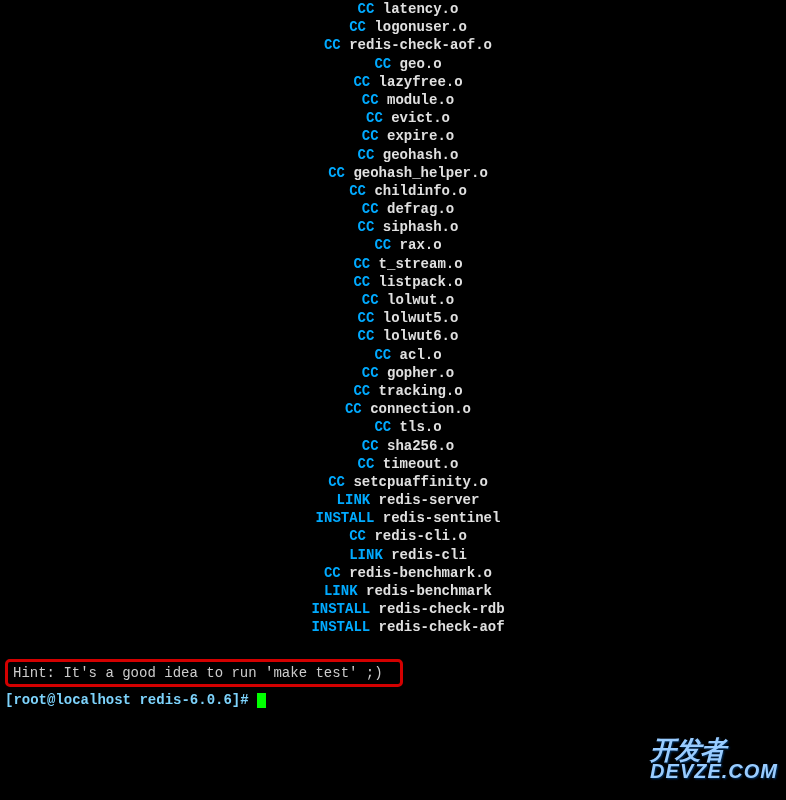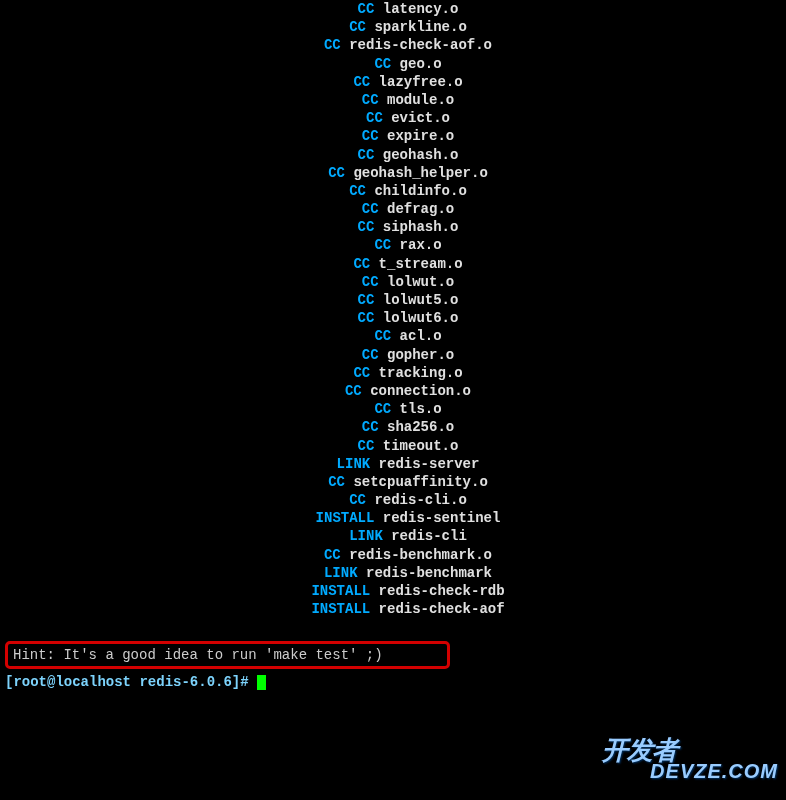--- a/index.html
+++ b/index.html
@@ -41,21 +41,21 @@
     .entry {
       padding-left: 30px;
       text-align: center;
     }
     .hint-box {
       border: 3px solid #d30000;
       border-radius: 5px;
       padding: 2px 5px;
       margin-top: 4px;
       margin-bottom: 4px;
-      width: 445px;
+      width: 398px;
     }
     .hint-text {
       color: #cccccc;
       font-weight: normal;
     }
     .make-line {
       color: #cccccc;
       font-weight: normal;
     }
     .prompt-line {
@@ -78,57 +78,57 @@
       font-weight: bold;
       font-style: italic;
       color: #99ccff;
       text-shadow: 1px 1px 2px #003366;
       line-height: 0.9;
       letter-spacing: -1px;
     }
     .watermark .sub {
       font-size: 20px;
       letter-spacing: 1px;
-      margin-left: 48px;
     }
   </style>
 </head>
 <body>
 
 <div class="terminal">
   <div id="compile-output">
       <div class="line entry"><span class="cc">CC</span> <span class="target">latency.o</span></div>
-      <div class="line entry"><span class="cc">CC</span> <span class="target">sparkline.o</span></div>
+      <div class="line entry"><span class="cc">CC</span> <span class="target">logonuser.o</span></div>
       <div class="line entry"><span class="cc">CC</span> <span class="target">redis-check-aof.o</span></div>
       <div class="line entry"><span class="cc">CC</span> <span class="target">geo.o</span></div>
       <div class="line entry"><span class="cc">CC</span> <span class="target">lazyfree.o</span></div>
       <div class="line entry"><span class="cc">CC</span> <span class="target">module.o</span></div>
       <div class="line entry"><span class="cc">CC</span> <span class="target">evict.o</span></div>
       <div class="line entry"><span class="cc">CC</span> <span class="target">expire.o</span></div>
       <div class="line entry"><span class="cc">CC</span> <span class="target">geohash.o</span></div>
       <div class="line entry"><span class="cc">CC</span> <span class="target">geohash_helper.o</span></div>
       <div class="line entry"><span class="cc">CC</span> <span class="target">childinfo.o</span></div>
       <div class="line entry"><span class="cc">CC</span> <span class="target">defrag.o</span></div>
       <div class="line entry"><span class="cc">CC</span> <span class="target">siphash.o</span></div>
       <div class="line entry"><span class="cc">CC</span> <span class="target">rax.o</span></div>
       <div class="line entry"><span class="cc">CC</span> <span class="target">t_stream.o</span></div>
+      <div class="line entry"><span class="cc">CC</span> <span class="target">listpack.o</span></div>
       <div class="line entry"><span class="cc">CC</span> <span class="target">lolwut.o</span></div>
       <div class="line entry"><span class="cc">CC</span> <span class="target">lolwut5.o</span></div>
       <div class="line entry"><span class="cc">CC</span> <span class="target">lolwut6.o</span></div>
       <div class="line entry"><span class="cc">CC</span> <span class="target">acl.o</span></div>
       <div class="line entry"><span class="cc">CC</span> <span class="target">gopher.o</span></div>
       <div class="line entry"><span class="cc">CC</span> <span class="target">tracking.o</span></div>
       <div class="line entry"><span class="cc">CC</span> <span class="target">connection.o</span></div>
       <div class="line entry"><span class="cc">CC</span> <span class="target">tls.o</span></div>
       <div class="line entry"><span class="cc">CC</span> <span class="target">sha256.o</span></div>
       <div class="line entry"><span class="cc">CC</span> <span class="target">timeout.o</span></div>
+      <div class="line entry"><span class="cc">CC</span> <span class="target">setcpuaffinity.o</span></div>
       <div class="line entry"><span class="link">LINK</span> <span class="target">redis-server</span></div>
-      <div class="line entry"><span class="cc">CC</span> <span class="target">setcpuaffinity.o</span></div>
+      <div class="line entry"><span class="install">INSTALL</span> <span class="target">redis-sentinel</span></div>
       <div class="line entry"><span class="cc">CC</span> <span class="target">redis-cli.o</span></div>
-      <div class="line entry"><span class="install">INSTALL</span> <span class="target">redis-sentinel</span></div>
       <div class="line entry"><span class="link">LINK</span> <span class="target">redis-cli</span></div>
       <div class="line entry"><span class="cc">CC</span> <span class="target">redis-benchmark.o</span></div>
       <div class="line entry"><span class="link">LINK</span> <span class="target">redis-benchmark</span></div>
       <div class="line entry"><span class="install">INSTALL</span> <span class="target">redis-check-rdb</span></div>
       <div class="line entry"><span class="install">INSTALL</span> <span class="target">redis-check-aof</span></div>
     </div>
   <div>&nbsp;</div>
   <div class="hint-box">
     <span class="hint-text">Hint: It's a good idea to run 'make test' ;)</span>
   </div>

